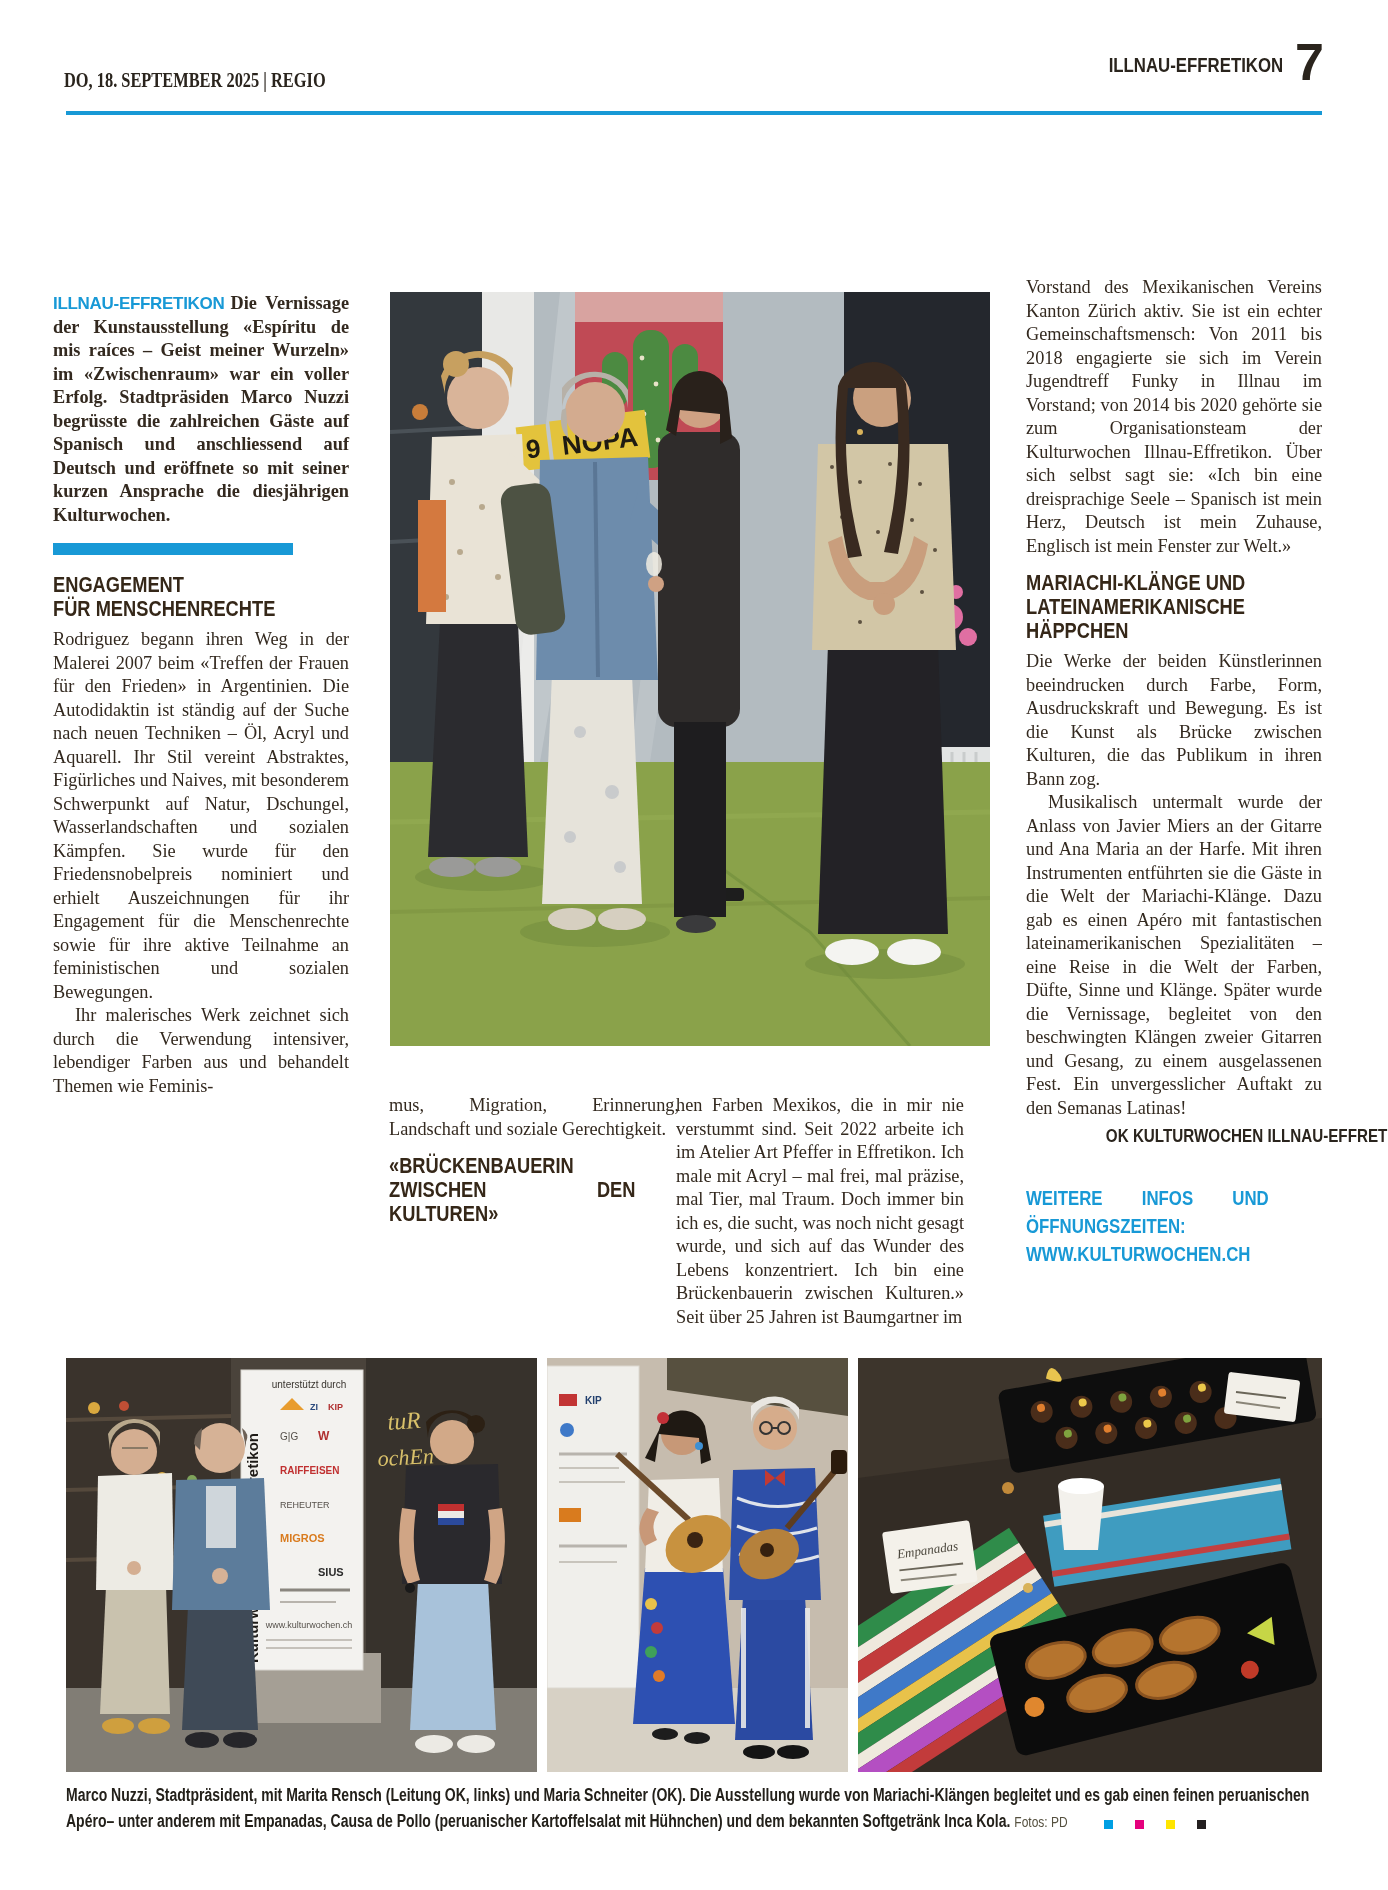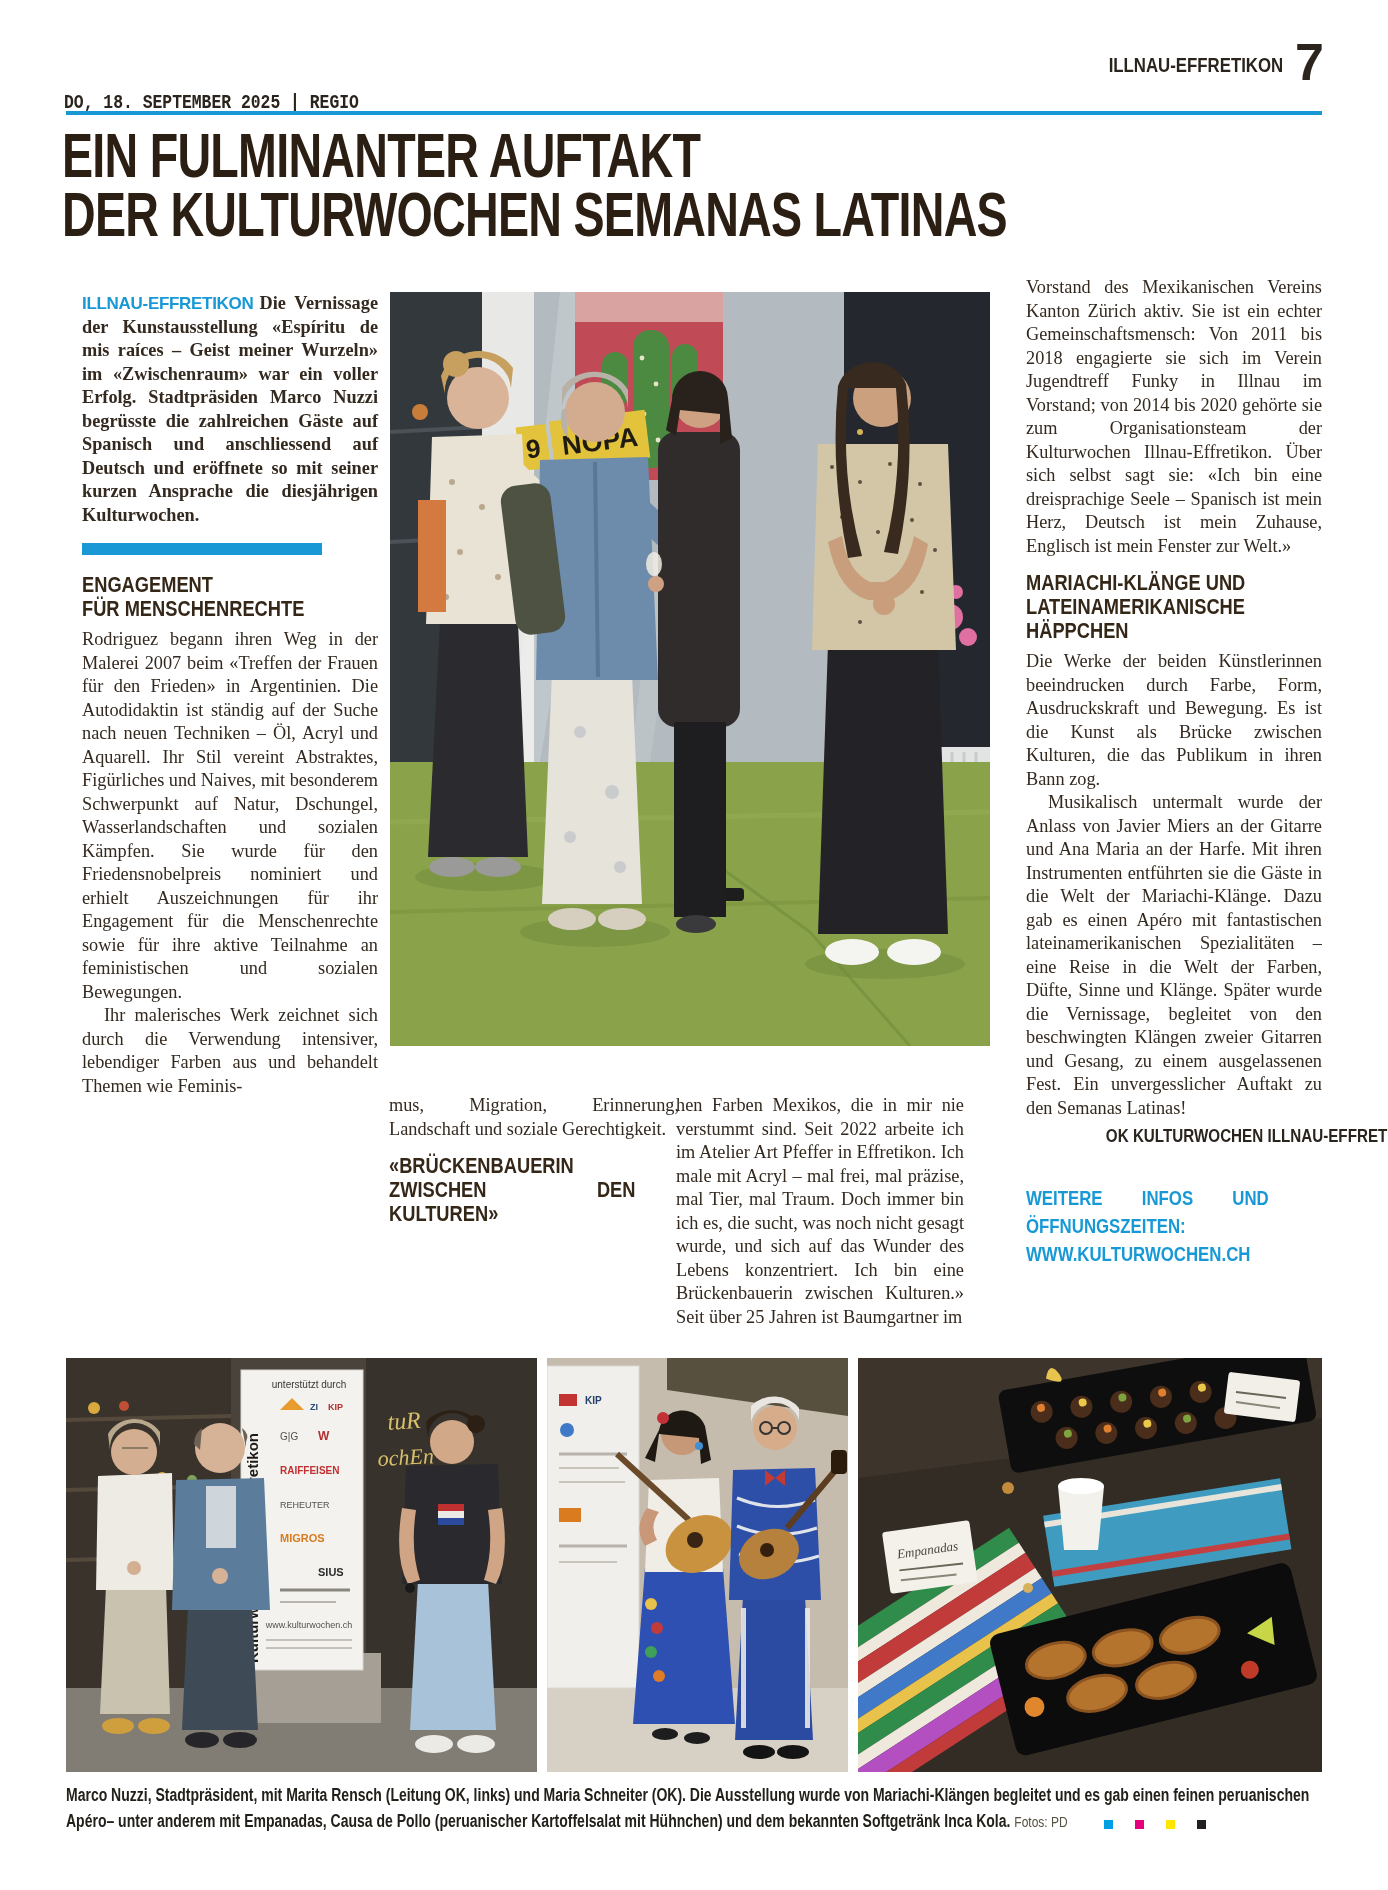--- a/index.html
+++ b/index.html
@@ -1,37 +1,37 @@
 <!DOCTYPE html>
 <html><head>
 <meta charset="utf-8">
 <style>
   html,body{margin:0;padding:0;background:#e8e8e8;}
   .page{position:relative;width:1388px;height:1890px;background:#ffffff;overflow:hidden;
         font-family:"Liberation Serif",serif;color:#33291f;}
   
-  .dateline{position:absolute;left:64px;top:68px;font-family:Liberation Mono, monospace;
-            font-weight:700;font-size:21px;color:#2a241d;margin-top:23px;}
+  .dateline{position:absolute;left:64px;top:68px;font-family:Liberation Serif, serif;
+            font-weight:700;font-size:21px;color:#2a241d;}
   .hdr-right{position:absolute;right:64px;top:40px;display:flex;align-items:flex-end;gap:12px;}
   .hdr-section{font-family:"Liberation Sans",sans-serif;font-weight:700;font-size:21px;color:#2a241d;
                padding-bottom:7px;}
   .page-num{font-family:"Liberation Sans",sans-serif;font-weight:700;font-size:52px;line-height:44px;color:#2a241d;}
   .rule{position:absolute;left:66px;top:111px;width:1256px;height:4px;background:#1899d6;}
   
   .sx{display:inline-block;transform:scaleX(.78);transform-origin:0 50%;white-space:nowrap;}
   .sxr{display:inline-block;transform:scaleX(.8);transform-origin:100% 50%;white-space:nowrap;}
   
   .headline{position:absolute;left:62px;top:126px;color:#2b1e13;font-family:"Liberation Sans",sans-serif;
             font-weight:700;font-size:63px;line-height:59px;letter-spacing:-1px;}
   .headline div{transform:scaleX(.74);transform-origin:0 0;white-space:nowrap;}
   
   .col{position:absolute;font-size:18.3px;line-height:23.5px;text-align:justify;color:#33291f;}
   .col p{margin:0;}
   .ind{text-indent:22px;}
-  #col1{left:82px;top:292px;width:296px;}
+  #col1{left:53px;top:292px;width:296px;}
   #col2{left:389px;top:1094px;width:290px;}
   #col3{left:676px;top:1094px;width:288px;}
   #col4{left:1026px;top:276px;width:296px;}
   .kicker{font-weight:700;}
   .kicker-label{font-family:"Liberation Sans",sans-serif;font-weight:700;color:#1899d6;
                 font-size:17px;letter-spacing:-.3px;padding-right:6px;}
   .sepbar{width:240px;height:12px;background:#1899d6;margin:16px 0 18px 0;}
   .h-col{font-family:"Liberation Sans",sans-serif;font-weight:700;font-size:21.5px;line-height:24px;
          color:#352718;white-space:pre-line;margin:13px 0 7px 0;transform:scaleX(.85);
          transform-origin:0 0;letter-spacing:0;}
@@ -70,24 +70,20 @@
     <span class="sx">DO, 18. SEPTEMBER 2025 | REGIO</span>
   </div>
   <div class="hdr-right">
     <div class="hdr-section">
       <span class="sxr">ILLNAU-EFFRETIKON</span>
     </div>
     <div class="page-num">7</div>
   </div>
   <div class="rule"></div>
 
-  <h1 class="headline" style="margin:0;">
-    <div>EIN FULMINANTER AUFTAKT</div>
-    <div>DER KULTURWOCHEN SEMANAS LATINAS</div>
-  </h1>
 
   <div class="col" id="col1">
     <p class="kicker"><span class="kicker-label">ILLNAU-EFFRETIKON</span><span>Die Vernissage der Kunstausstellung «Espíritu de mis raíces – Geist meiner Wurzeln» im «Zwischenraum» war ein voller Erfolg. Stadtpräsiden Marco Nuzzi begrüsste die zahlreichen Gäste auf Spanisch und anschliessend auf Deutsch und eröffnete so mit seiner kurzen Ansprache die diesjährigen Kulturwochen.</span></p>
     <div class="sepbar"></div>
     <div class="h-col">ENGAGEMENT
 FÜR MENSCHENRECHTE</div>
     <p>Rodriguez begann ihren Weg in der Malerei 2007 beim «Treffen der Frauen für den Frieden» in Argentinien. Die Autodidaktin ist ständig auf der Suche nach neuen Techniken – Öl, Acryl und Aquarell. Ihr Stil vereint Abstraktes, Figürliches und Naives, mit besonderem Schwerpunkt auf Natur, Dschungel, Wasserlandschaften und sozialen Kämpfen. Sie wurde für den Friedensnobelpreis nominiert und erhielt Auszeichnungen für ihr Engagement für die Menschenrechte sowie für ihre aktive Teilnahme an feministischen und sozialen Bewegungen.</p>
     <p class="ind">Ihr malerisches Werk zeichnet sich durch die Verwendung intensiver, lebendiger Farben aus und behandelt Themen wie Feminis-</p>
   </div>
 

